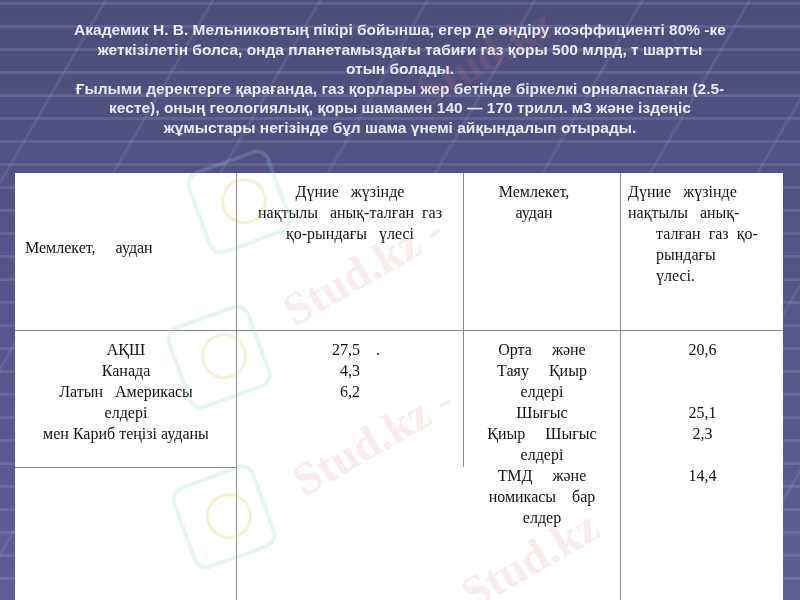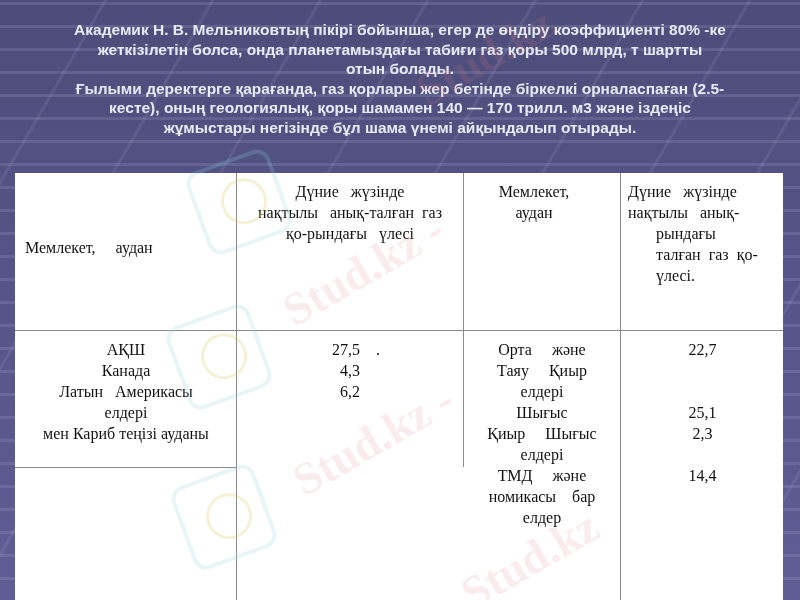--- a/index.html
+++ b/index.html
@@ -125,22 +125,22 @@
     <span class="line">нақтылы   анық-талған  газ</span>
     <span class="line">қо-рындағы   үлесі</span>
   </div>
   <div class="cell center" style="left:444px; top:8px; width:150px;">
     <span class="line">Мемлекет,</span>
     <span class="line">аудан</span>
   </div>
   <div class="cell" style="left:613px; top:8px; width:150px;">
     <span class="line">Дүние   жүзінде</span>
     <span class="line">нақтылы   анық-</span>
+    <span class="line" style="padding-left:28px;">талған  газ  қо-</span>
     <span class="line" style="padding-left:28px;">рындағы</span>
-    <span class="line" style="padding-left:28px;">талған  газ  қо-</span>
     <span class="line" style="padding-left:28px;">үлесі.</span>
   </div>
 
   <div class="cell center" style="left:4px; top:166px; width:214px;">
     <span class="line">АҚШ</span>
     <span class="line">Канада</span>
     <span class="line">Латын   Америкасы</span>
     <span class="line">елдері</span>
     <span class="line">мен Кариб теңізі ауданы</span>
   </div>
@@ -155,21 +155,21 @@
     <span class="line">Таяу     Қиыр</span>
     <span class="line">елдері</span>
     <span class="line">Шығыс</span>
     <span class="line">Қиыр     Шығыс</span>
     <span class="line">елдері</span>
     <span class="line">ТМД     және</span>
     <span class="line">номикасы    бар</span>
     <span class="line">елдер</span>
   </div>
   <div class="cell center" style="left:610px; top:166px; width:155px;">
-    <span class="line">22,7</span>
+    <span class="line">20,6</span>
     <span class="line">&nbsp;</span>
     <span class="line">&nbsp;</span>
     <span class="line">25,1</span>
     <span class="line">2,3</span>
     <span class="line">&nbsp;</span>
     <span class="line">14,4</span>
   </div>
 
   <div class="logo-mark" style="left:180px; top:-15px;"></div>
   <div class="logo-mark" style="left:160px; top:140px;"></div>

